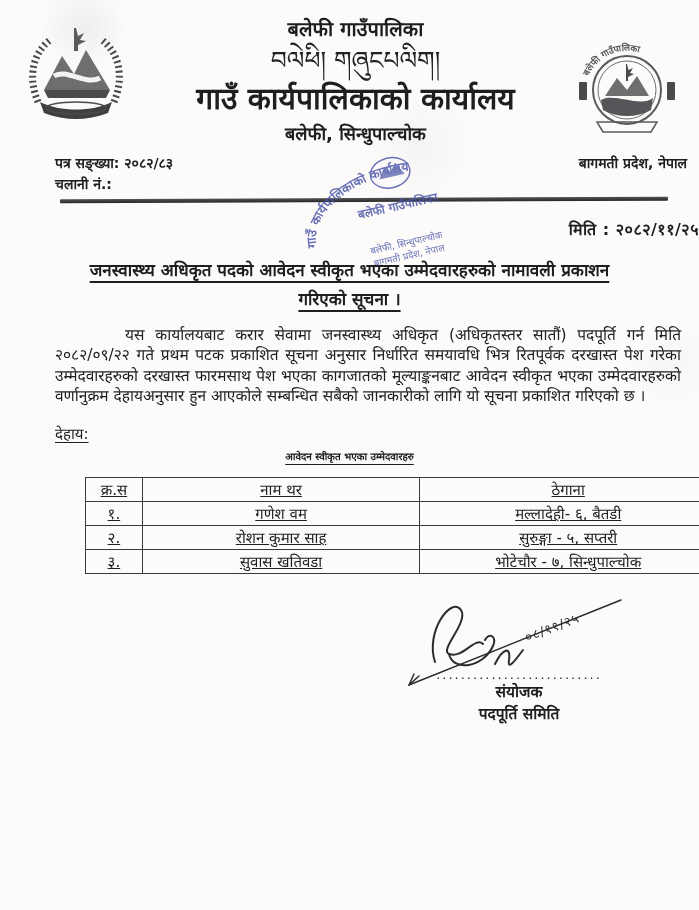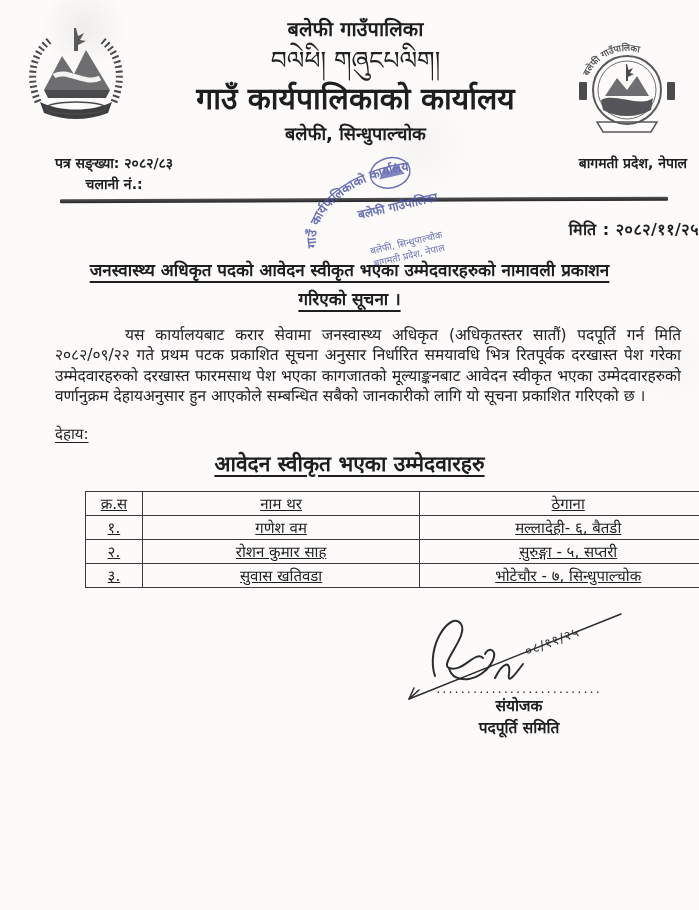--- a/index.html
+++ b/index.html
@@ -24,21 +24,20 @@
   }
   .emblem{display:block;}
   .lh-center{text-align:center;padding-top:2px;}
   .muni-name{font-size:20px;font-weight:bold;line-height:1.15;}
   .muni-tibetan{font-size:25px;line-height:1.3;margin-top:4px;color:#222;text-align:center;}
   .office-title{font-size:30px;font-weight:bold;line-height:1.1;margin-top:4px;}
   .addr-line{font-size:18px;font-weight:bold;margin-top:6px;}
   .meta-row{
     display:flex;justify-content:space-between;align-items:flex-start;
     padding:8px 10px 0 55px;
-    text-align:center;
   }
   .meta-left div{font-size:14px;font-weight:bold;line-height:21px;}
   .meta-right{font-size:14px;font-weight:bold;padding-top:0;padding-right:2px;}
   .rule{
     height:4px;background:linear-gradient(#555,#26262a);
     margin:3px 31px 0 60px;border-radius:1px;
     transform:rotate(-0.25deg);
   }
   .date-line{
     text-align:right;margin-top:16px;
@@ -53,21 +52,21 @@
   }
   .body-para{
     margin:10px 18px 0 55px;
     font-size:15.5px;line-height:1.32;text-align:justify;text-indent:70px;
   }
   .dehaya{
     margin:16px 0 0 55px;font-size:15px;
     text-decoration:underline;text-underline-offset:3px;width:max-content;
   }
   .table-title{
-    text-align:center;margin-top:6px;font-size:21px;font-weight:600;
+    text-align:center;margin-top:6px;font-size:10px;font-weight:600;
   }
   .table-title span{text-decoration:underline;text-underline-offset:4px;}
   table.cand{
     border-collapse:collapse;margin:14px 0 0 85px;width:632px;
     font-size:15px;
     text-decoration:underline;
   }
   table.cand th,table.cand td{
     border:1.6px solid #3a3a3c;text-align:center;padding:1px 4px;height:21px;
     font-weight:500;

